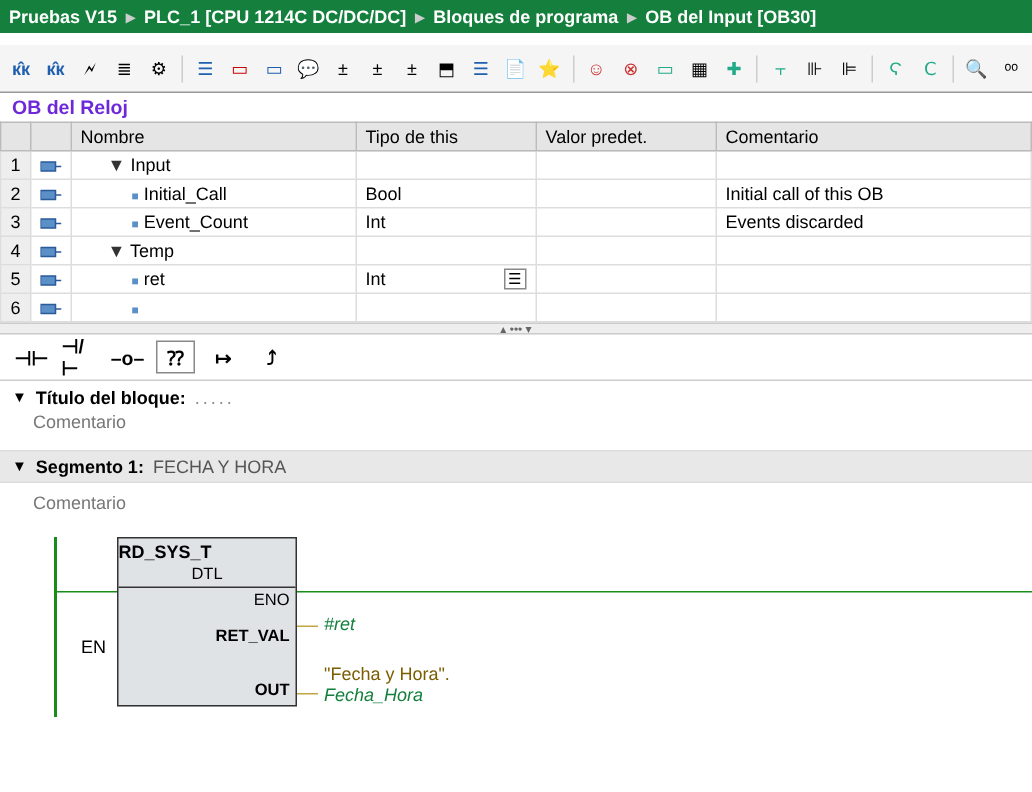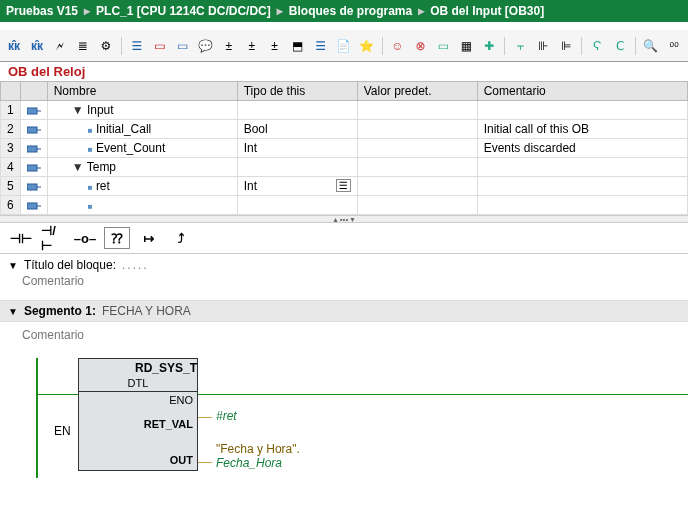--- a/index.html
+++ b/index.html
@@ -9,21 +9,21 @@
   .breadcrumb { background: #15803d; color: #fff; display: flex; align-items: center; padding: 0 6px; height: 22px; font-size: 12px; }
   .breadcrumb span { margin-right: 6px; font-weight: 600; }
   .bc-sep { color: #ccc; font-weight: normal; }
 
   
   .toolbar { height: 32px; border-bottom: 1px solid #999; display: flex; align-items: center; padding: 0 4px; gap: 3px; background: #f5f5f5; margin-top: 8px;}
   .tool { width: 20px; height: 20px; display: flex; align-items: center; justify-content: center; font-size: 12px; cursor: pointer; }
   .tool-sep { width: 1px; height: 18px; background: #ccc; margin: 0 2px; }
 
   
-  .block-name { padding: 2px 8px; font-size: 13px; color: #b91c1c; font-weight: 600; }
+  .block-name { padding: 2px 8px; font-size: 13px; color: #6d28d9; font-weight: 600; }
 
   
   .vars { width: 100%; border-collapse: collapse; }
   .vars th { background: #e5e5e5; text-align: left; font-weight: normal; padding: 2px 6px; border: 1px solid #bbb; height: 18px; font-size: 12px; }
   .vars td { border: 1px solid #ddd; padding: 2px 6px; height: 18px; font-size: 12px; }
   .row-num { width: 18px; text-align: center; background: #eee; border: 1px solid #ccc; font-size: 11px; }
   .pin { width: 20px; text-align: center; color: #4a7fb5; }
   .pin svg { vertical-align: middle; }
   .arrow { width: 16px; color: #333; }
   .indent1 { padding-left: 24px !important; }
@@ -33,33 +33,33 @@
   .table-split { height: 8px; background: #eee; border-top:1px solid #ccc; border-bottom:1px solid #ccc; text-align:center; font-size:8px; color:#666; line-height:7px; }
 
   
   .lad-toolbar { display: flex; align-items: center; gap: 6px; padding: 4px 8px; border-bottom: 1px solid #ccc; }
   .lad-btn { width: 26px; height: 22px; display:flex; align-items:center; justify-content:center; border:1px solid transparent; font-size:13px; cursor:pointer; font-weight:600; }
 
   
   .section { padding: 4px 8px; }
   .section-title { display:flex; align-items:center; gap:6px; }
   .section-title .caret { font-size:10px; color:#000; }
-  .section-title .label { font-weight: 400; }
+  .section-title .label { font-weight: 700; }
   .section-title .dots { color: #888; letter-spacing: 2px; }
   .comment { color: #777; padding: 2px 0 8px 14px; font-size: 12px; }
 
   .segment-bar { background: #e8e8e8; padding: 3px 8px; display:flex; align-items:center; gap:6px; border-top:1px solid #ddd; border-bottom:1px solid #ddd; }
   .segment-bar .label { font-weight: 600; }
   .segment-bar .desc { color: #555; }
 
   
   .network { position: relative; margin: 8px 0 0 28px; }
   .power-rail { position:absolute; left:0; top:0; width:2px; height:120px; background:#1a8c1a; }
   .fb-box { position:absolute; left:42px; top:0; width:120px; background:#dfe3e6; border:1px solid #333; }
-  .fb-title { text-align:right; font-weight:600; padding:2px 0; font-size:12px; }
+  .fb-title { text-align:left; font-weight:600; padding:2px 0; font-size:12px; }
   .fb-sub { text-align:center; font-size:11px; padding-bottom:2px; border-bottom:1px solid #333;}
   .fb-body { height:78px; position:relative; }
   .fb-pin { position:absolute; font-size:11px; }
   .en-line { position:absolute; left:2px; top:36px; width:40px; height:1px; background:#1a8c1a; }
   .eno-line { position:absolute; left:162px; top:36px; height:1px; background:#1a8c1a; right:0; width:520px;}
   .param { position:absolute; font-size:12px; }
   .param-wire { position:absolute; height:1px; background:#bfa640; }
   .param-text { color:#15803d;font-style:italic; }
   .param-str { color:#7a5e00; }
   .en-label { position:absolute; left:18px; top:26px; font-size:12px;margin-top:40px; }

